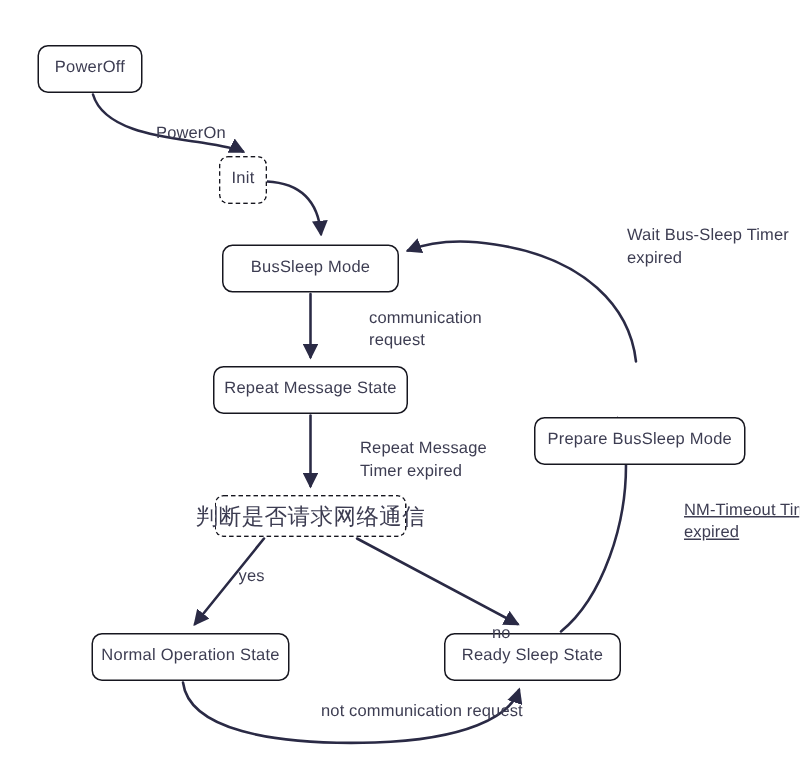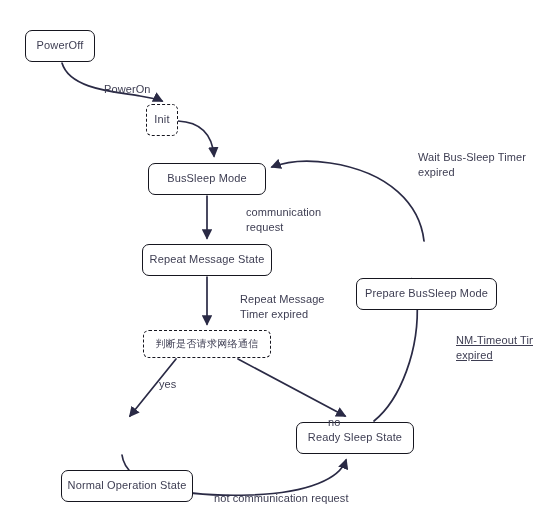--- a/index.html
+++ b/index.html
@@ -52,21 +52,21 @@
     font-size: 11px;
     line-height: 1.32;
     letter-spacing: 0.1px;
     white-space: pre;
     background: transparent;
     z-index: 4;
     padding-left: 32px;
   }
   .cjk {
     font-family: "DejaVu Sans", "Liberation Sans", sans-serif;
-    font-size: 10px;
+    font-size: 15px;
     letter-spacing: 0.3px;
   }
 </style>
 </head>
 <body>
 
 <div id="canvas">
 
   <svg id="edges" viewBox="0 0 533 509" width="533" height="509" xmlns="http://www.w3.org/2000/svg">
     <defs>
@@ -110,21 +110,21 @@
   </div>
 
   <div class="node" style="left:148px; top:163px; width:118px; height:32px;">
     <span>BusSleep Mode</span>
   </div>
 
   <div class="node dashed cjk" style="left:143px; top:330px; width:128px; height:28px;">
     <span>判断是否请求网络通信</span>
   </div>
 
-  <div class="node" style="left:61px; top:422px; width:132px; height:32px;margin-top:48px;">
+  <div class="node" style="left:61px; top:422px; width:132px; height:32px;">
     <span>Normal Operation State</span>
   </div>
 
   <div class="node" style="left:296px; top:422px; width:118px; height:32px;">
     <span>Ready Sleep State</span>
   </div>
 
   <div class="node" style="left:356px; top:242px; width:141px; height:32px;margin-top:36px;">
     <span>Prepare BusSleep Mode</span>
   </div>
@@ -134,21 +134,21 @@
   <div class="edge-label" style="left:214px; top:205px;">communication
 request</div>
 
   <div class="edge-label" style="left:208px; top:292px;">Repeat Message
 Timer expired</div>
 
   <div class="edge-label" style="left:127px; top:377px;">yes</div>
 
   <div class="edge-label" style="left:296px; top:374px;margin-top:41px;">no</div>
 
-  <div class="edge-label" style="left:182px; top:467px;margin-top:24px;">not communication request</div>
+  <div class="edge-label" style="left:182px; top:467px;">not communication request</div>
 
   <div class="edge-label" style="left:424px; top:333px;text-decoration:underline;">NM-Timeout Timer
 expired</div>
 
   <div class="edge-label" style="left:373px; top:150px;margin-left:13px;">Wait Bus-Sleep Timer
 expired</div>
 
 </div>
 
 </body></html>

